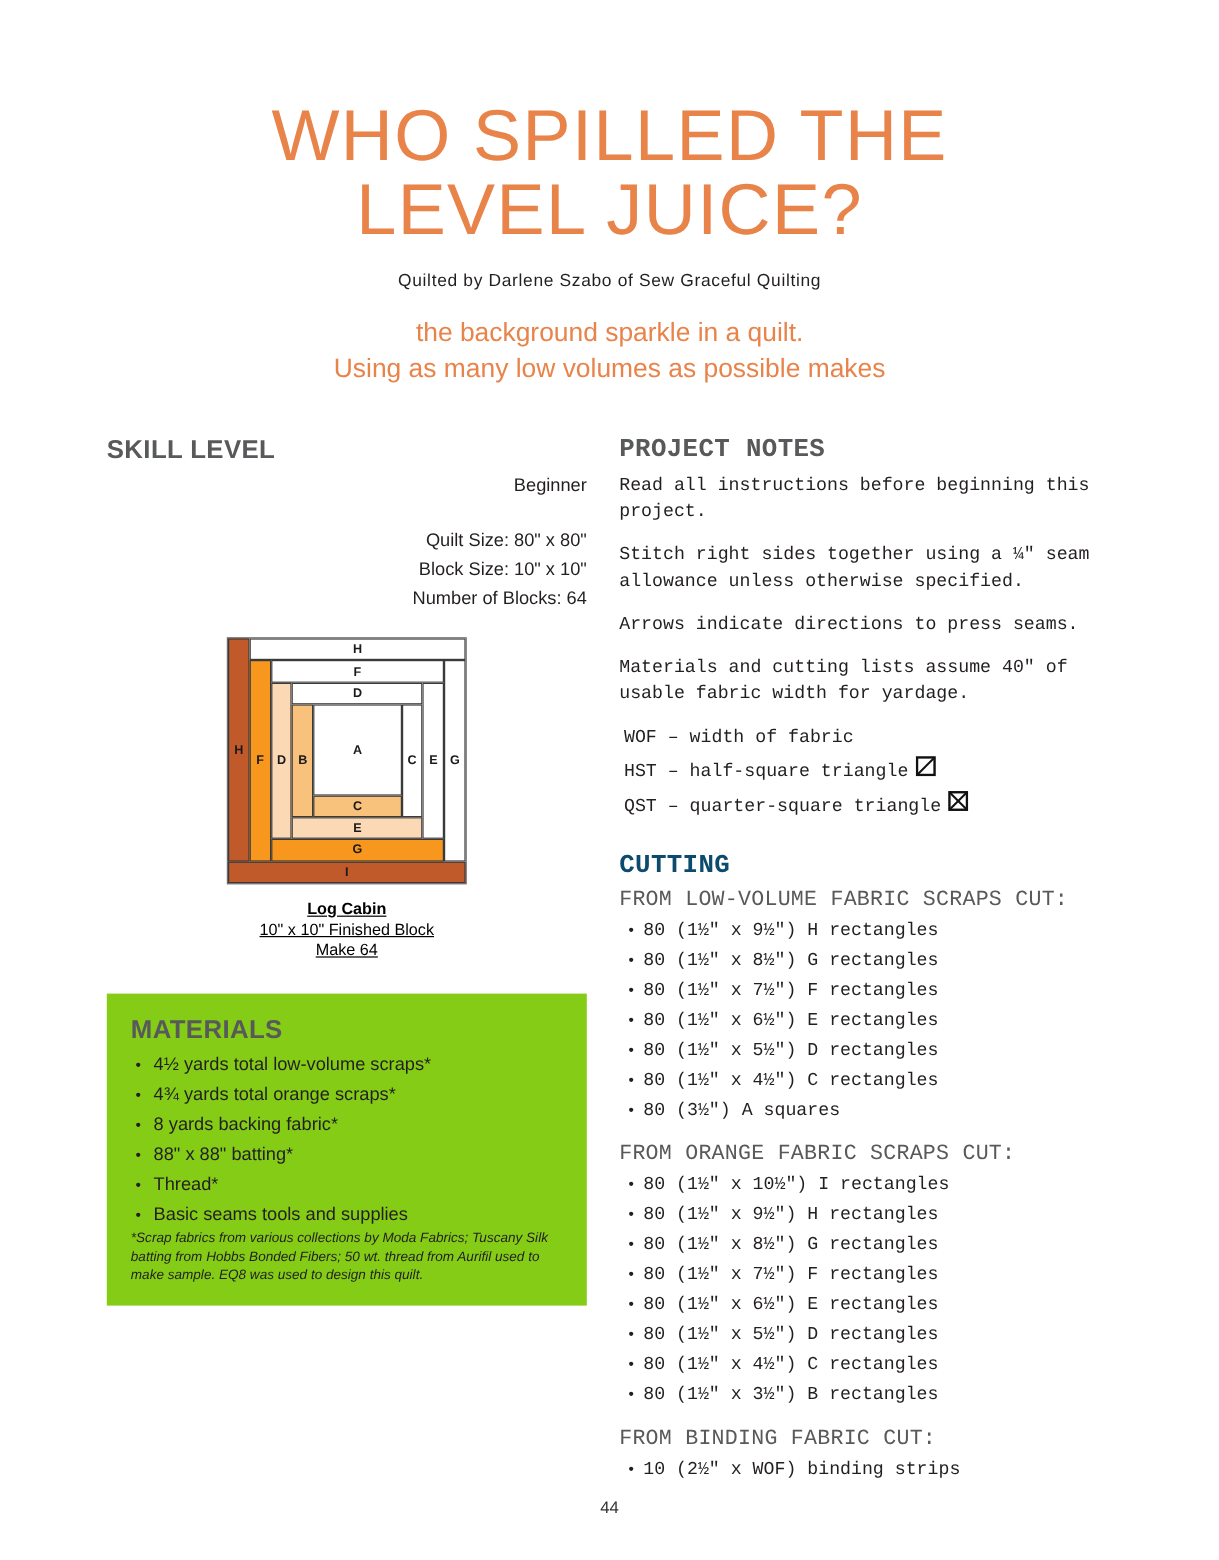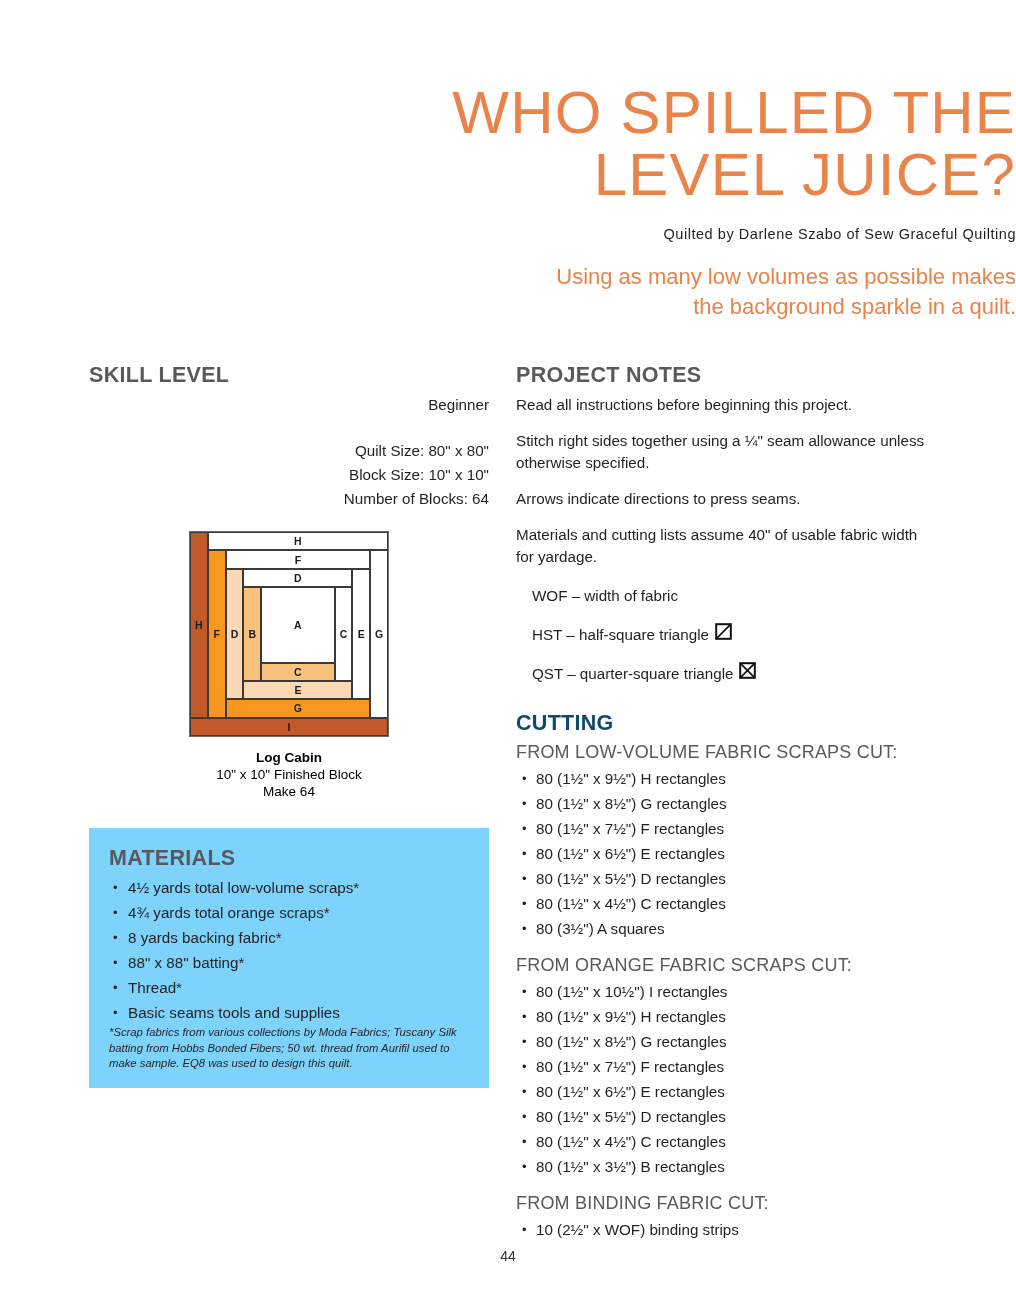--- a/index.html
+++ b/index.html
@@ -7,21 +7,21 @@
     width:1016px;height:1300px;
     background:#ffffff;
     font-family:"Liberation Sans", sans-serif;
     color:#231f20;
     position:relative;
     overflow:hidden;
   }
   .page{position:relative;width:1016px;height:1300px;}
 
   
-  .title-block{padding-top:82px;text-align:right;}
+  .title-block{padding-top:82px;text-align:center;}
   .title-line{
     color:#E8834A;
     font-size:60px;
     line-height:62px;
     font-weight:300;
     letter-spacing:1.2px;
     font-family:"Liberation Sans", sans-serif;
   }
   .credit{
     margin-top:20px;
@@ -34,33 +34,33 @@
     margin-top:20px;
     color:#E8834A;
     font-size:22px;
     line-height:30px;
     font-weight:400;
   }
 
   
   .cols{position:absolute;top:363px;left:0;width:1016px;}
   .col-left{position:absolute;left:89px;top:0;width:400px;}
-  .col-right{position:absolute;left:516px;top:0;width:418px;}
+  .col-right{position:absolute;left:516px;top:0;width:418px;font-family:Liberation Mono, monospace;}
 
   h2.sec{
     font-size:21.5px;
     font-weight:700;
     color:#58595B;
     letter-spacing:0.3px;
     margin:0 0 6px 0;
   }
   .body-txt{font-size:15.2px;line-height:21px;margin:0 0 3px 0;color:#231f20;text-align:right;}
   .gap{height:22px;}
   .para{font-size:15.2px;line-height:22px;margin:0 0 14px 0;color:#231f20;}
-  .abbr{font-size:15.2px;line-height:23px;margin:16px;color:#231f20;display:flex;align-items:center;gap:6px;}
+  .abbr{font-size:15.2px;line-height:23px;margin:4px;color:#231f20;display:flex;align-items:flex-end;gap:6px;}
 
   
   .icon-sq{display:inline-block;vertical-align:-3px;}
 
   
   .diagram-wrap{margin-top:22px;text-align:center;}
   .diagram{
     position:relative;
     width:200px;height:206px;
     margin:0 auto;
@@ -78,27 +78,28 @@
     display:flex;align-items:center;justify-content:center;
     font-family:"Liberation Sans", sans-serif;
     overflow:hidden;
   }
   .caption{
     margin-top:12px;
     font-size:13.5px;
     line-height:17px;
     font-family:"Liberation Sans", sans-serif;
     color:#000;
+    text-decoration:underline;
   }
   .caption .b{font-weight:700;}
 
   
   .materials{
     margin-top:28px;
-    background:#7dd3fc;
+    background:#84cc16;
     padding:18px 20px 16px 20px;
     width:400px;
     box-sizing:border-box;
   }
   .materials h2{
     font-size:21.5px;font-weight:700;color:#58595B;margin:0 0 4px 0;letter-spacing:.3px;
   }
   ul.bul{list-style:none;margin:0;padding:0;}
   ul.bul li{
     font-size:15.2px;line-height:25px;
@@ -136,22 +137,22 @@
 </head>
 <body>
 
 <div class="page">
 
   <div class="title-block">
     <div class="title-line">WHO SPILLED THE</div>
     <div class="title-line">LEVEL JUICE?</div>
     <div class="credit">Quilted by Darlene Szabo of Sew Graceful Quilting</div>
     <div class="tagline">
+      <div>the background sparkle in a quilt.</div>
       <div>Using as many low volumes as possible makes</div>
-      <div>the background sparkle in a quilt.</div>
     </div>
   </div>
 
   <div class="cols">
 
     <div class="col-left">
 
       <h2 class="sec">SKILL LEVEL</h2>
       <p class="body-txt">Beginner</p>
 

